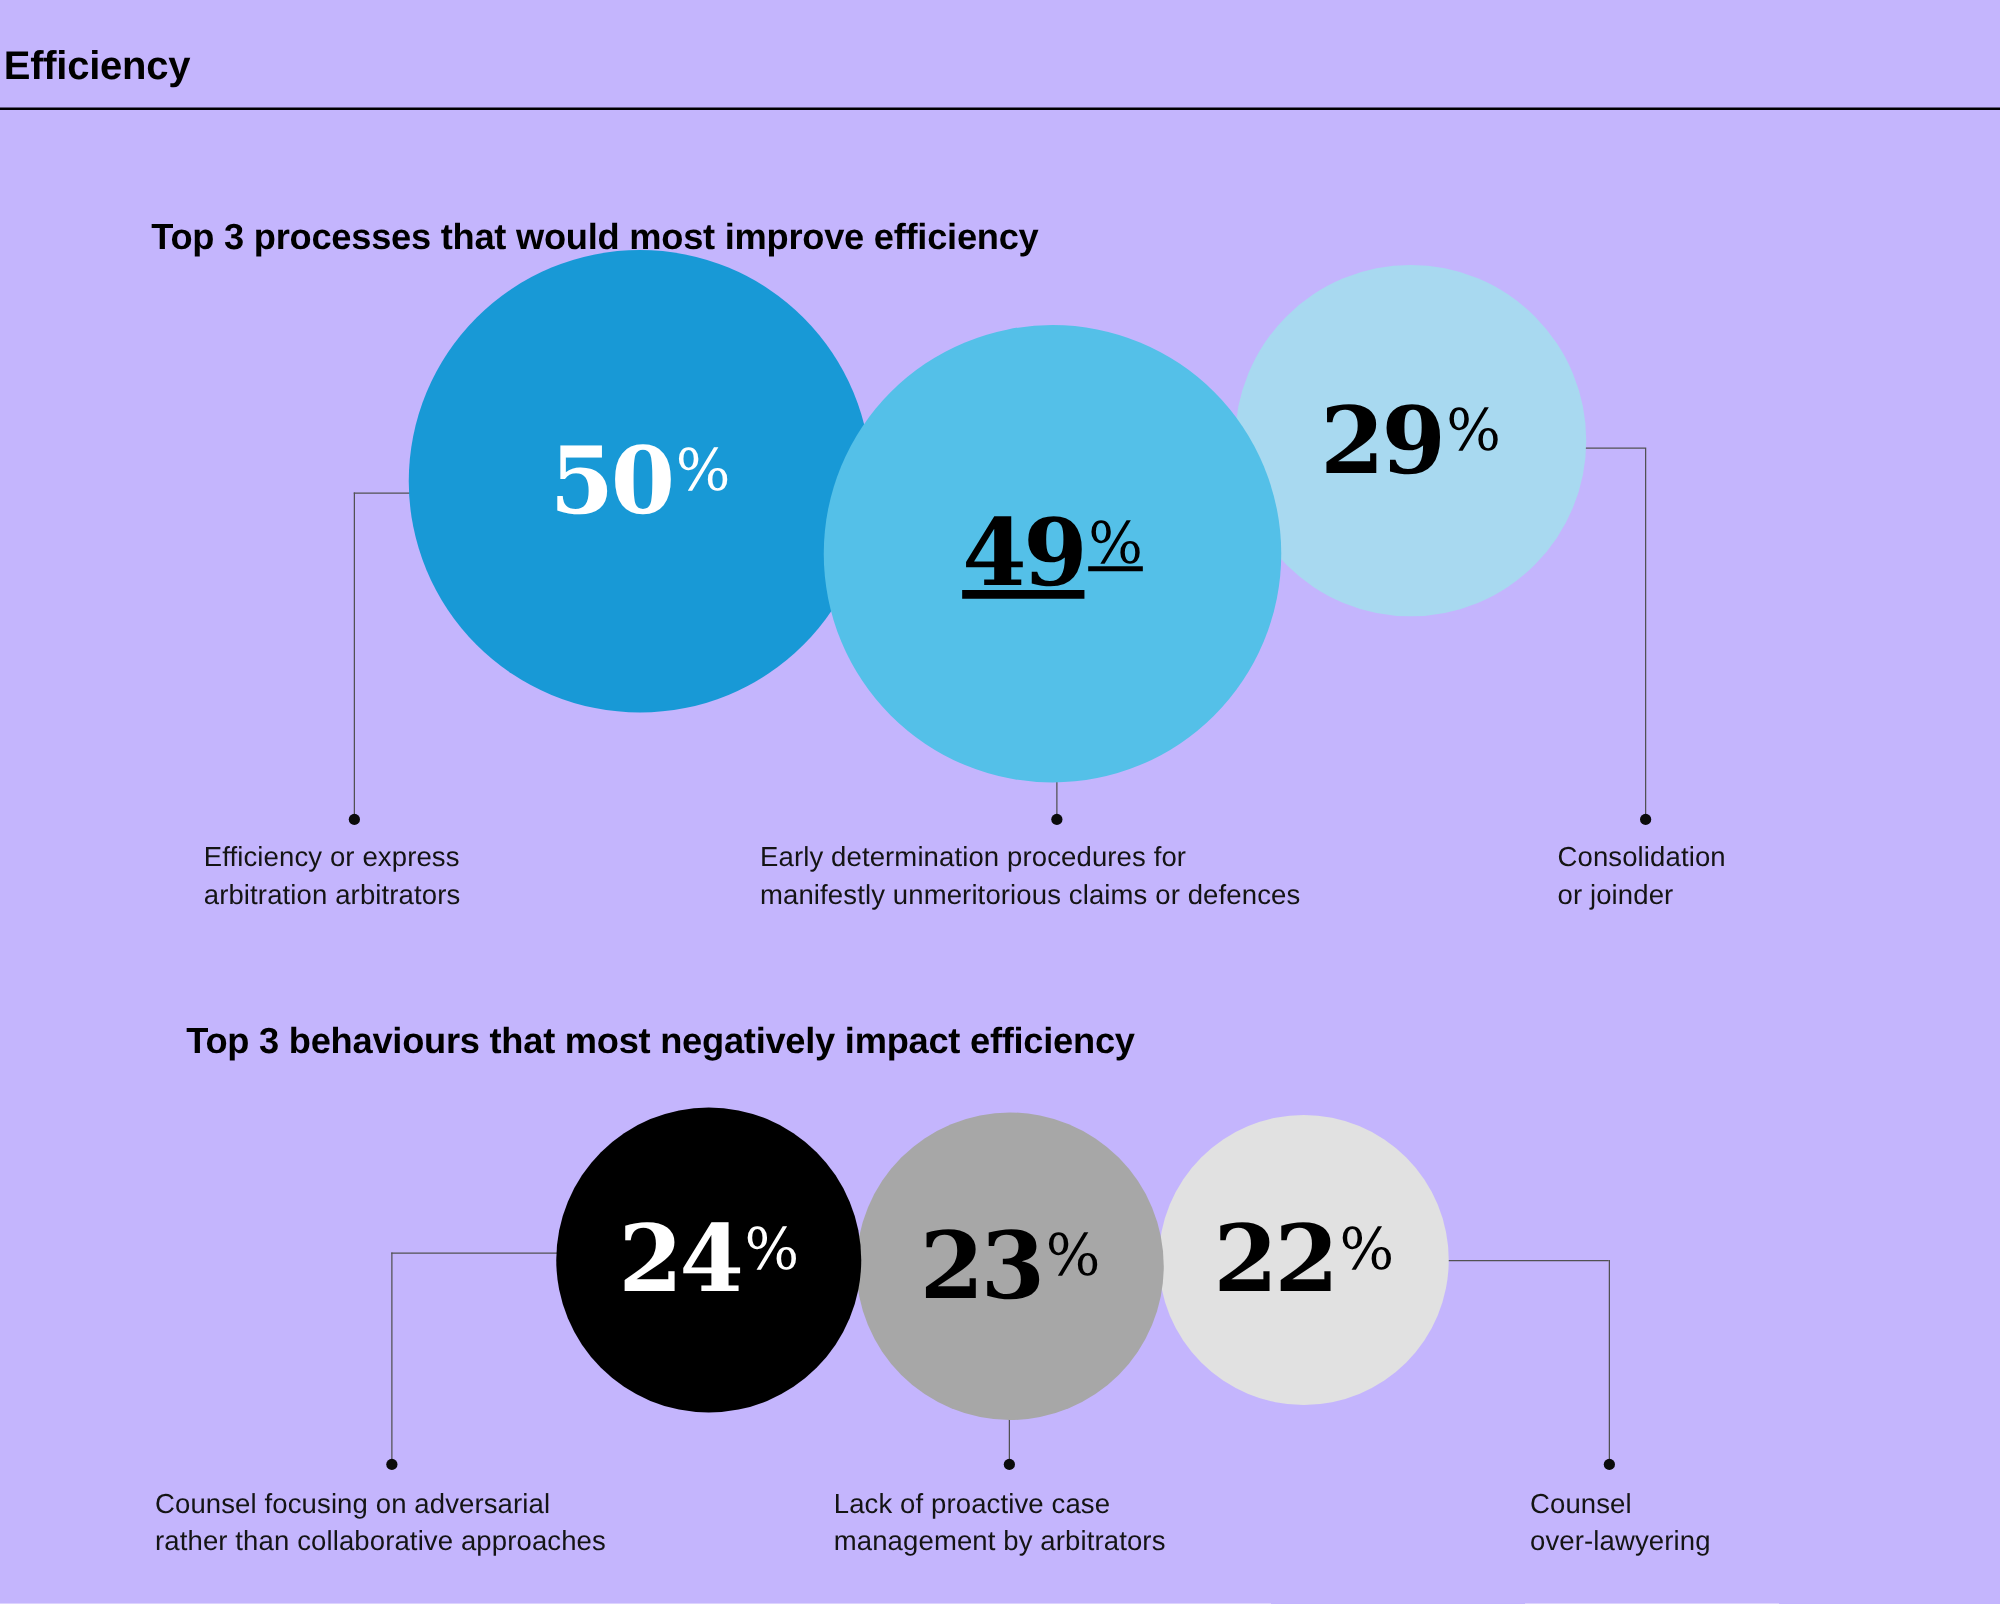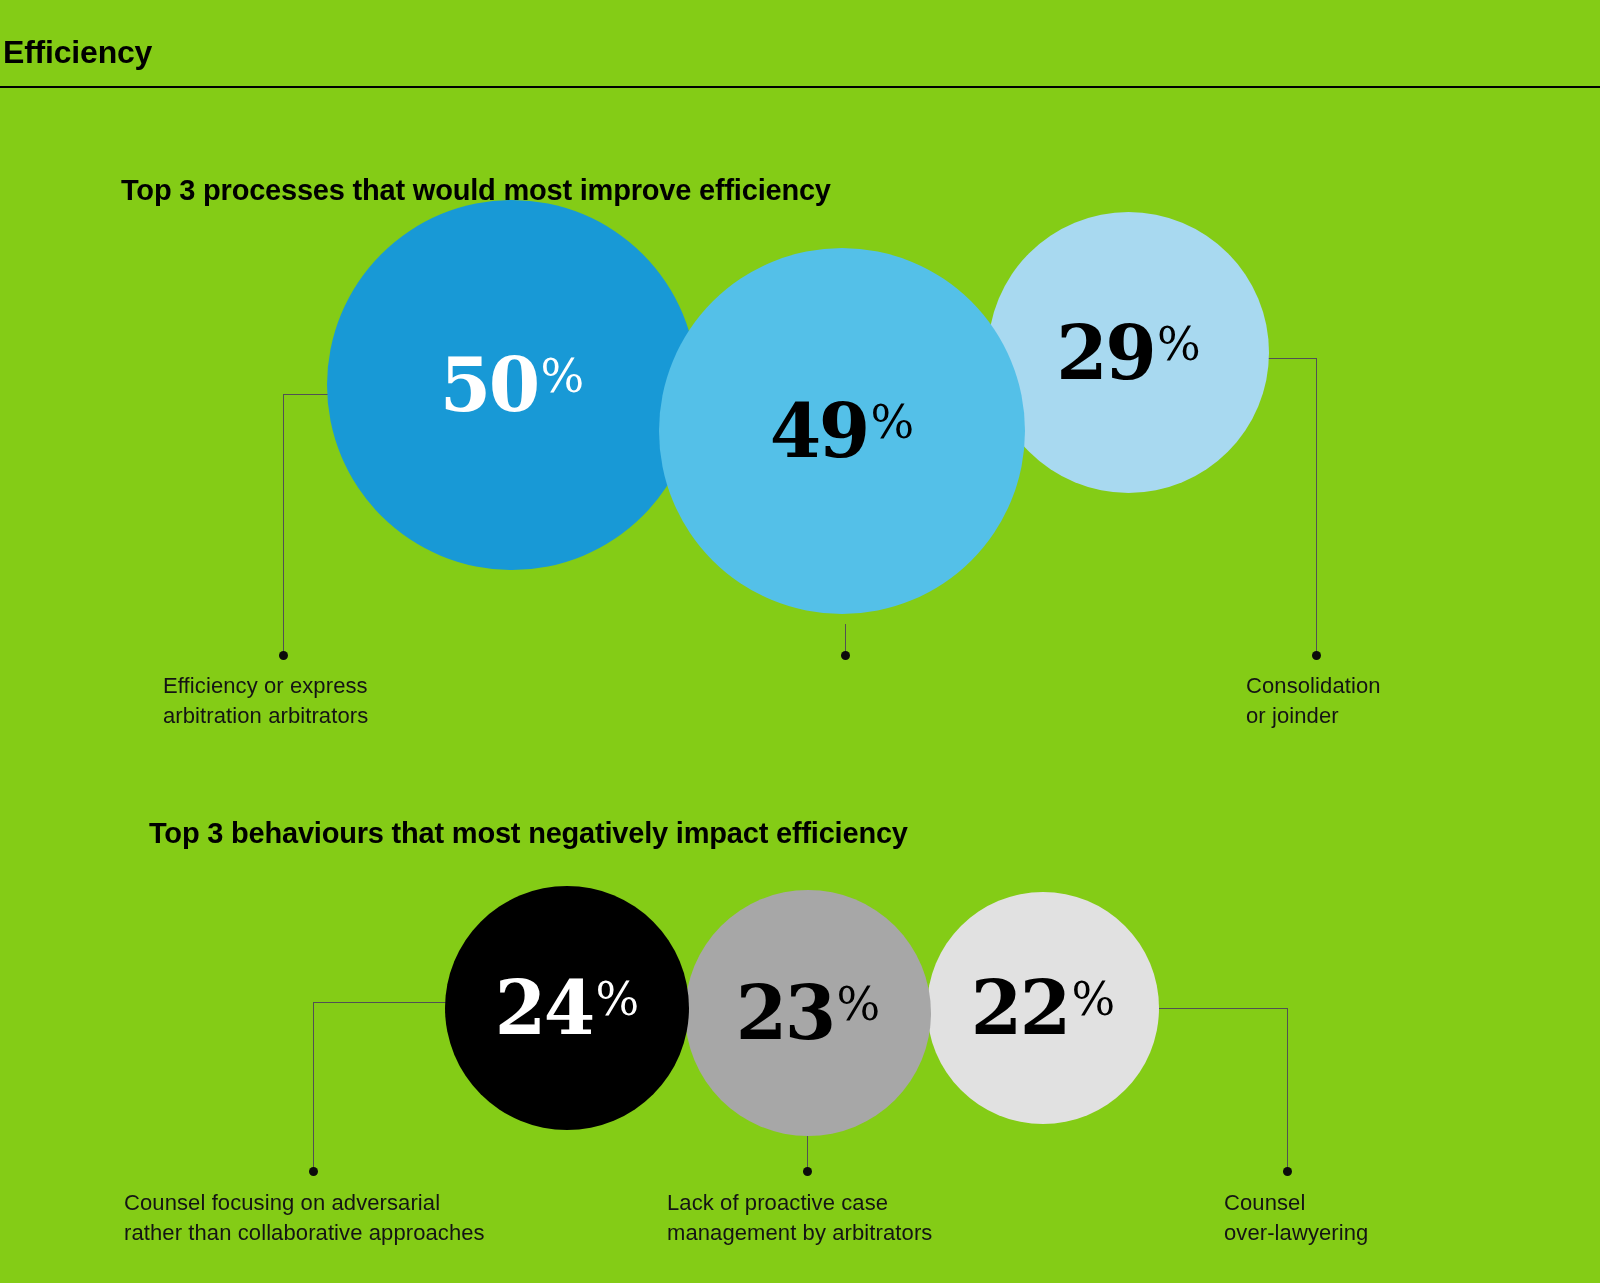--- a/index.html
+++ b/index.html
@@ -1,17 +1,17 @@
 <!DOCTYPE html>
 <html><head>
 <meta charset="utf-8">
 <style>
   html,body { margin:0; padding:0; background:#ffffff; }
   #stage {
-    position:relative; width:1600px; height:1283px; background:#84cc16;
+    position:relative; width:1600px; height:1283px; background:#c4b5fd;
     font-family:"Liberation Sans", sans-serif; overflow:hidden;
   }
   .abs { position:absolute; }
 
   .page-title {
     left:3px; top:34px; font-size:32px; font-weight:bold; color:#000;
     letter-spacing:-0.2px; line-height:1.15;
   }
   .header-rule { left:0; top:86px; width:1600px; height:2px; background:#000; }
 
@@ -31,21 +31,21 @@
   }
   .pct-sign {
     font-size:46px; font-weight:normal; letter-spacing:0;
     margin-left:3px; margin-top:5px;
   }
   .white-num { color:#ffffff; }
 
   
   #b50 { left:327px; top:200px; width:370px; height:370px; background:#1899d6; z-index:1; }
   #b29 { left:988px; top:212px; width:281px; height:281px; background:#a8d9f0; z-index:1; }
-  #b49 { left:659px; top:248px; width:366px; height:366px; background:#54c0e8; z-index:2; }
+  #b49 { left:659px; top:260px; width:366px; height:366px; background:#54c0e8; z-index:2;text-decoration:underline; }
 
   
   #b24 { left:445px; top:886px; width:244px; height:244px; background:#000000; z-index:3;justify-content:center; }
   #b23 { left:685px; top:890px; width:246px; height:246px; background:#a7a7a7; z-index:2; }
   #b22 { left:927px; top:892px; width:232px; height:232px; background:#e1e1e1; z-index:1; }
 
   .conn { background:#515153; z-index:0; }
   .conn.h { height:1px; }
   .conn.v { width:1px; }
   .dot { width:9px; height:9px; border-radius:50%; background:#0b0b0b; z-index:4; }
@@ -96,20 +96,24 @@
   <div class="abs dot" style="left:841px; top:651px;"></div>
 
   <div class="abs conn h" style="left:1264px; top:358px; width:52px;"></div>
   <div class="abs conn v" style="left:1316px; top:358px; height:297px;"></div>
   <div class="abs dot" style="left:1312px; top:651px;"></div>
 
   <div class="abs callout s1-label" style="left:163px;">
     <div>Efficiency or express</div>
     <div>arbitration arbitrators</div>
   </div>
+  <div class="abs callout s1-label" style="left:608px;">
+    <div>Early determination procedures for</div>
+    <div>manifestly unmeritorious claims or defences</div>
+  </div>
   <div class="abs callout s1-label" style="left:1246px;">
     <div>Consolidation</div>
     <div>or joinder</div>
   </div>
 
   <div class="abs section-title" id="sec2-title">Top 3 behaviours that most negatively impact efficiency</div>
 
   <div class="abs bubble" id="b24">
     <div class="pct-num white-num">
       <span>24</span>

